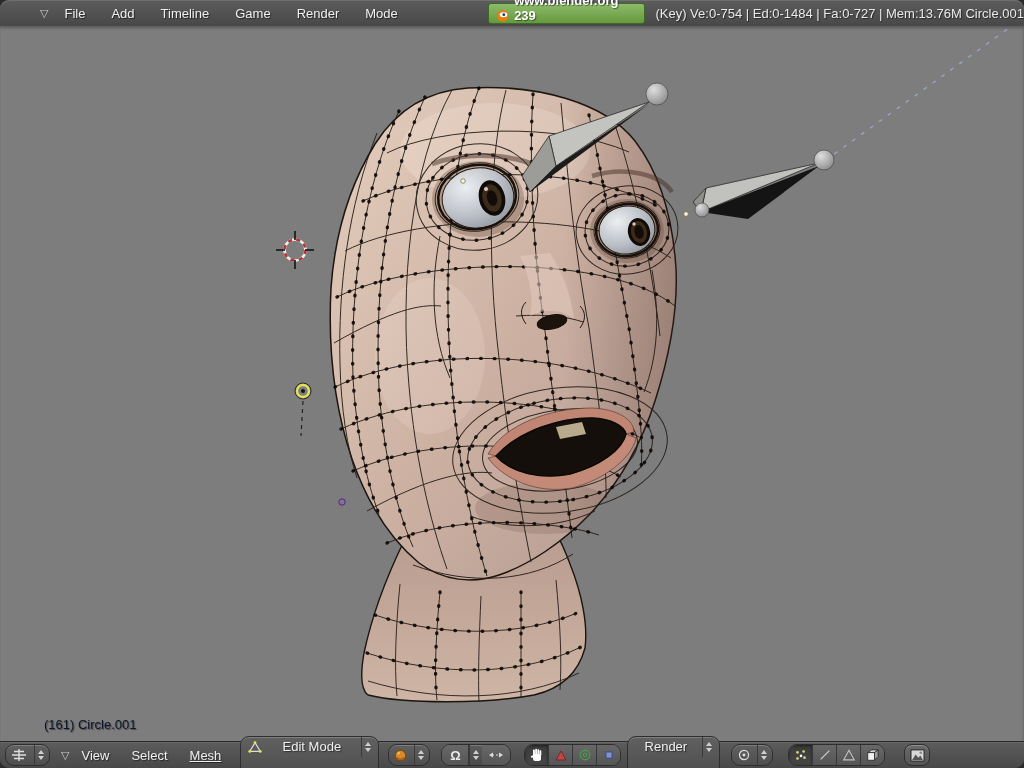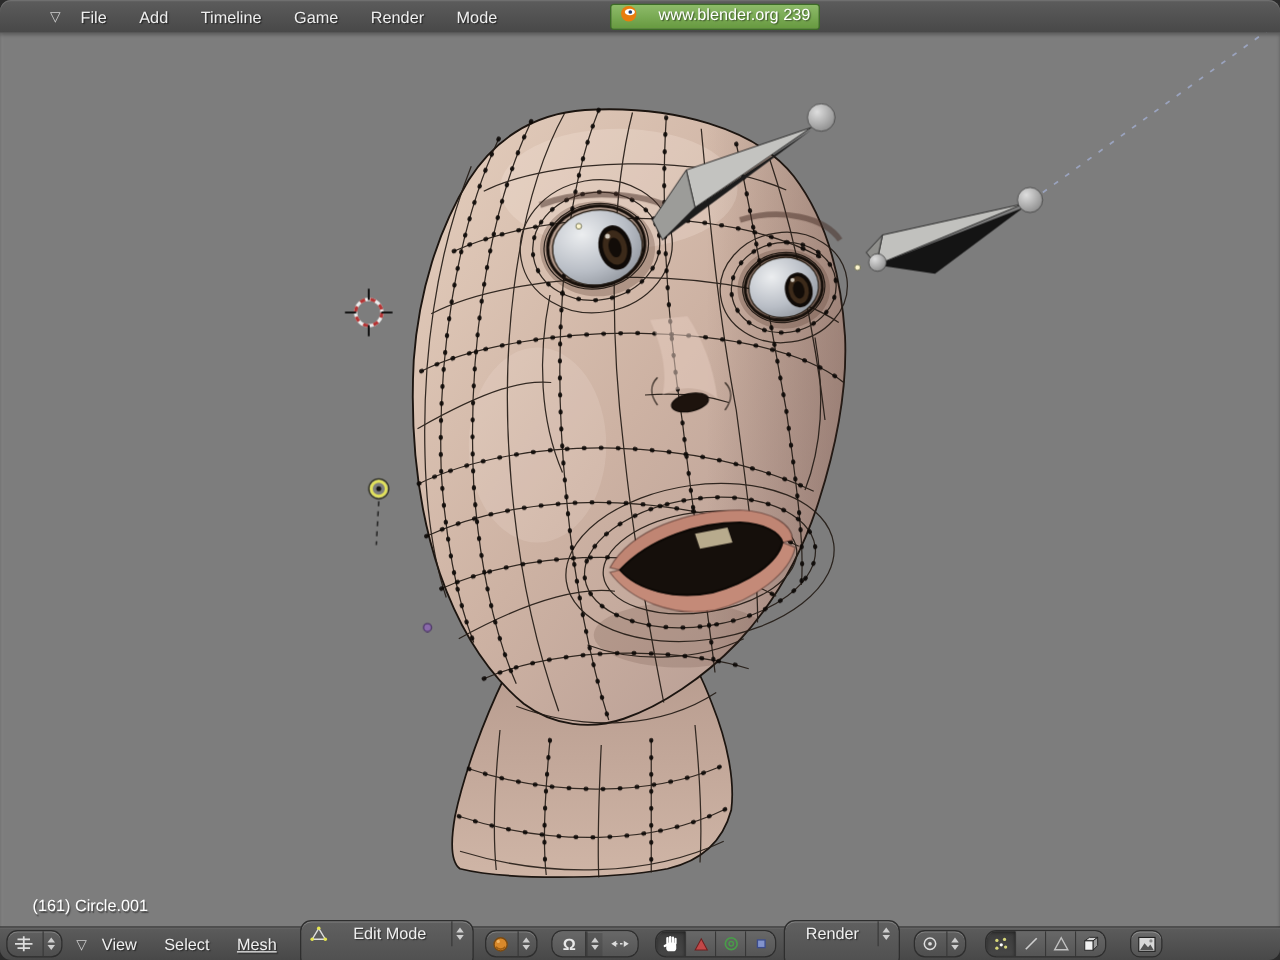--- a/index.html
+++ b/index.html
@@ -5,25 +5,25 @@
   html,body{margin:0;padding:0;width:1024px;height:768px;overflow:hidden;background:#2b2b2b;
     font-family:"Liberation Sans",sans-serif;-webkit-font-smoothing:antialiased;}
   .bar{position:absolute;left:0;right:0;height:26px;background:linear-gradient(#5c5c5c,#484848);
     display:flex;align-items:center;color:#efefef;font-size:13px;}
   .topbar{top:0;border-radius:9px 9px 0 0;border-bottom:1px solid #232323;box-shadow:inset 0 1px 0 #6f6f6f;}
   .bottombar{bottom:0;border-radius:0 0 9px 9px;border-top:1px solid #2a2a2a;box-shadow:inset 0 1px 0 #666;}
   .viewport{position:absolute;top:26px;bottom:26px;left:0;right:0;background:#7d7d7d;
     box-shadow:inset 0 2px 3px rgba(0,0,0,.28), inset 2px 0 2px rgba(255,255,255,.08);}
   .menu{padding:0 2px;margin-right:22px;cursor:default;text-shadow:1px 1px 1px rgba(0,0,0,.55);}
   .tri{color:#cfcfcf;font-size:11px;margin:0 14px 0 6px;}
-  .badge{display:flex;align-items:flex-start;gap:17px;height:19px;padding:0 7px;margin-right:10px;
+  .badge{display:flex;align-items:flex-end;gap:5px;height:19px;padding:0 7px;margin-right:10px;
     background:linear-gradient(#8dbb69,#66993f);border:1px solid #3c6b27;border-radius:3px;
-    color:#fff;text-shadow:1px 1px 1px rgba(0,0,0,.45);}
+    color:#fff;text-shadow:1px 1px 1px rgba(0,0,0,.45);font-weight:bold;}
   .stats{color:#e9e9e9;text-shadow:1px 1px 1px rgba(0,0,0,.5);white-space:nowrap;}
-  .objinfo{position:absolute;left:26px;bottom:10px;color:#ffffff;font-size:13px;
+  .objinfo{position:absolute;left:44px;bottom:10px;color:#0f172a;font-size:13px;
     text-shadow:1px 1px 1px rgba(0,0,0,.45);}
   
   .btn{display:flex;align-items:center;justify-content:center;height:20px;min-width:22px;
     background:linear-gradient(#6a6a6a,#555);border:1px solid #2e2e2e;border-radius:8px;
     box-shadow:inset 0 1px 0 rgba(255,255,255,.25);margin:0 1px;}
   .pill{display:flex;align-items:stretch;height:20px;border:1px solid #2e2e2e;border-radius:9px;
     overflow:hidden;margin:0 3px;box-shadow:inset 0 1px 0 rgba(255,255,255,.2);}
   .pill .seg{display:flex;align-items:center;justify-content:center;width:23px;
     background:linear-gradient(#686868,#555);border-right:1px solid #373737;}
   .pill .seg:last-child{border-right:none;}
@@ -49,20 +49,21 @@
   <span class="menu">Render</span>
   <span class="menu">Mode</span>
   <div class="badge" style="margin-left:66px;">
     <svg width="14" height="14" viewBox="0 0 16 16">
       <circle cx="8" cy="8" r="7" fill="#e87d0d"></circle>
       <ellipse cx="9" cy="6.4" rx="4.6" ry="3" fill="#fff"></ellipse>
       <circle cx="9.4" cy="6.4" r="1.7" fill="#1c3c74"></circle>
     </svg>
     <span>www.blender.org 239</span>
   </div>
+  <span class="stats">(Key) Ve:0-754 | Ed:0-1484 | Fa:0-727 | Mem:13.76M Circle.001</span>
 </div>
 
 <div class="viewport">
 <svg width="1024" height="716" viewBox="0 0 1024 716">
   <defs>
     <linearGradient id="sg" x1="0" y1="0" x2="1" y2="1">
       <stop offset="0" stop-color="#e5cfbe"></stop>
           <stop offset="0.5" stop-color="#cdb2a3"></stop>
           <stop offset="1" stop-color="#b29890"></stop>
     </linearGradient>

